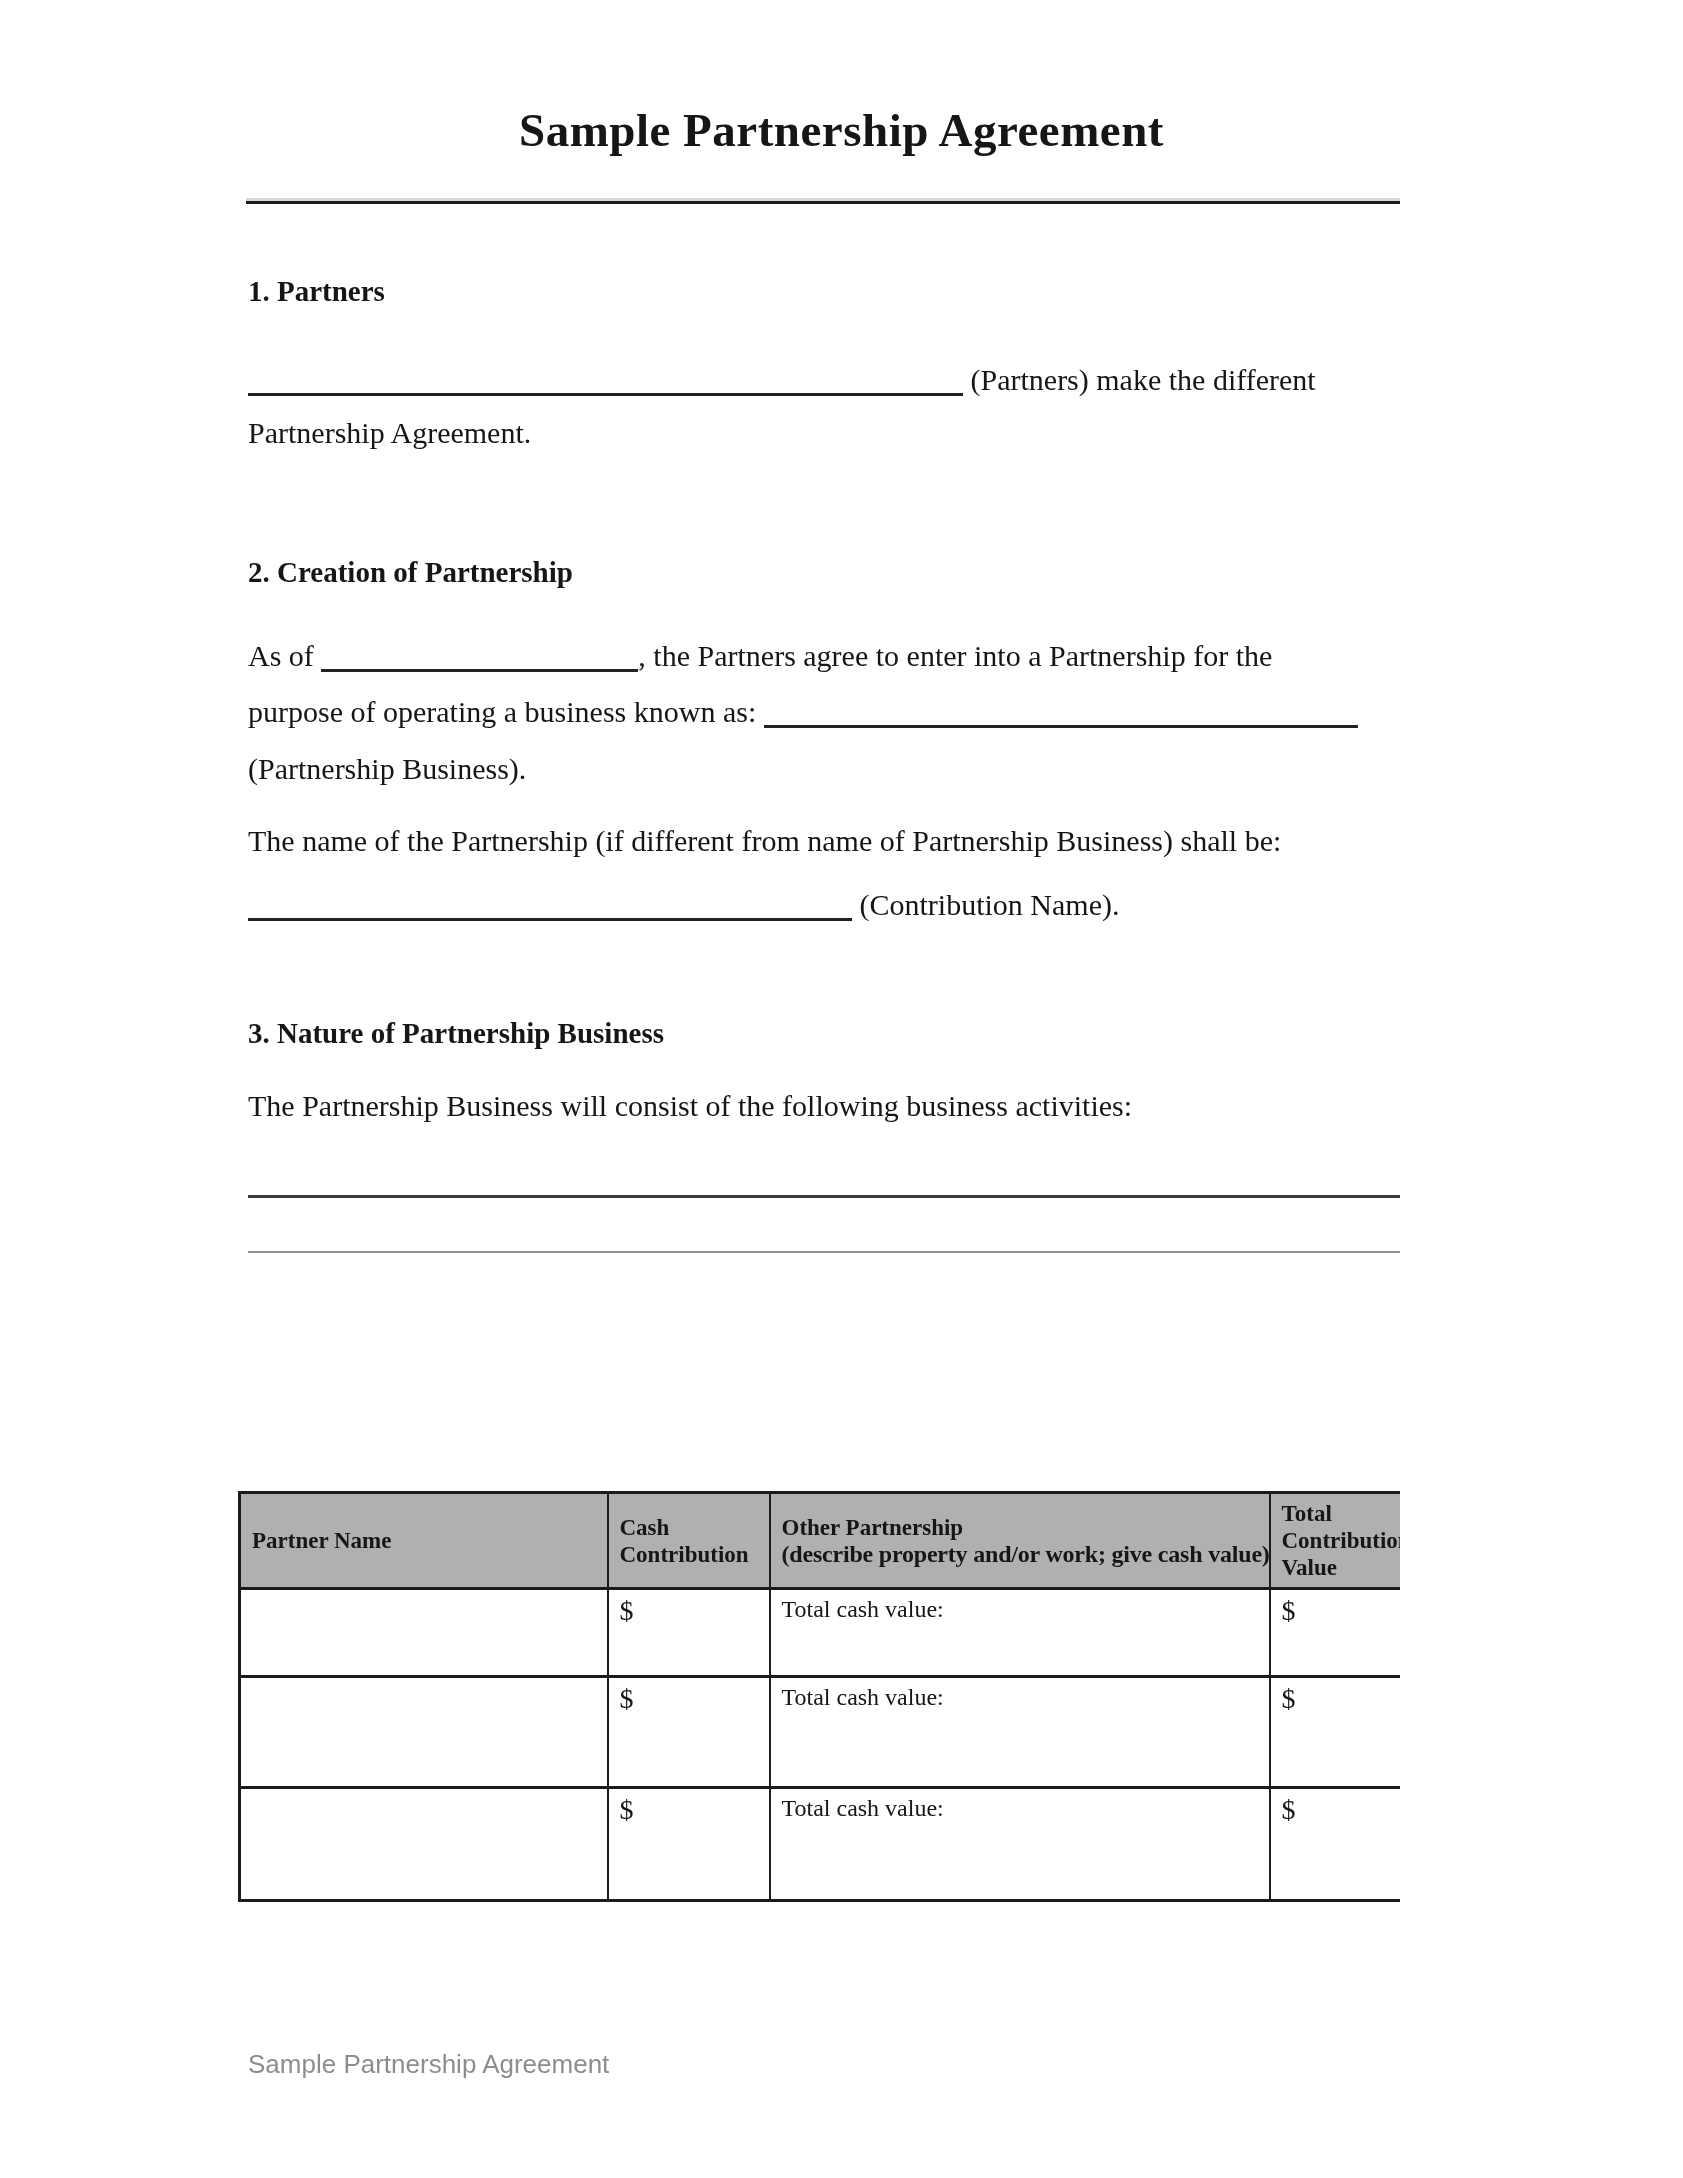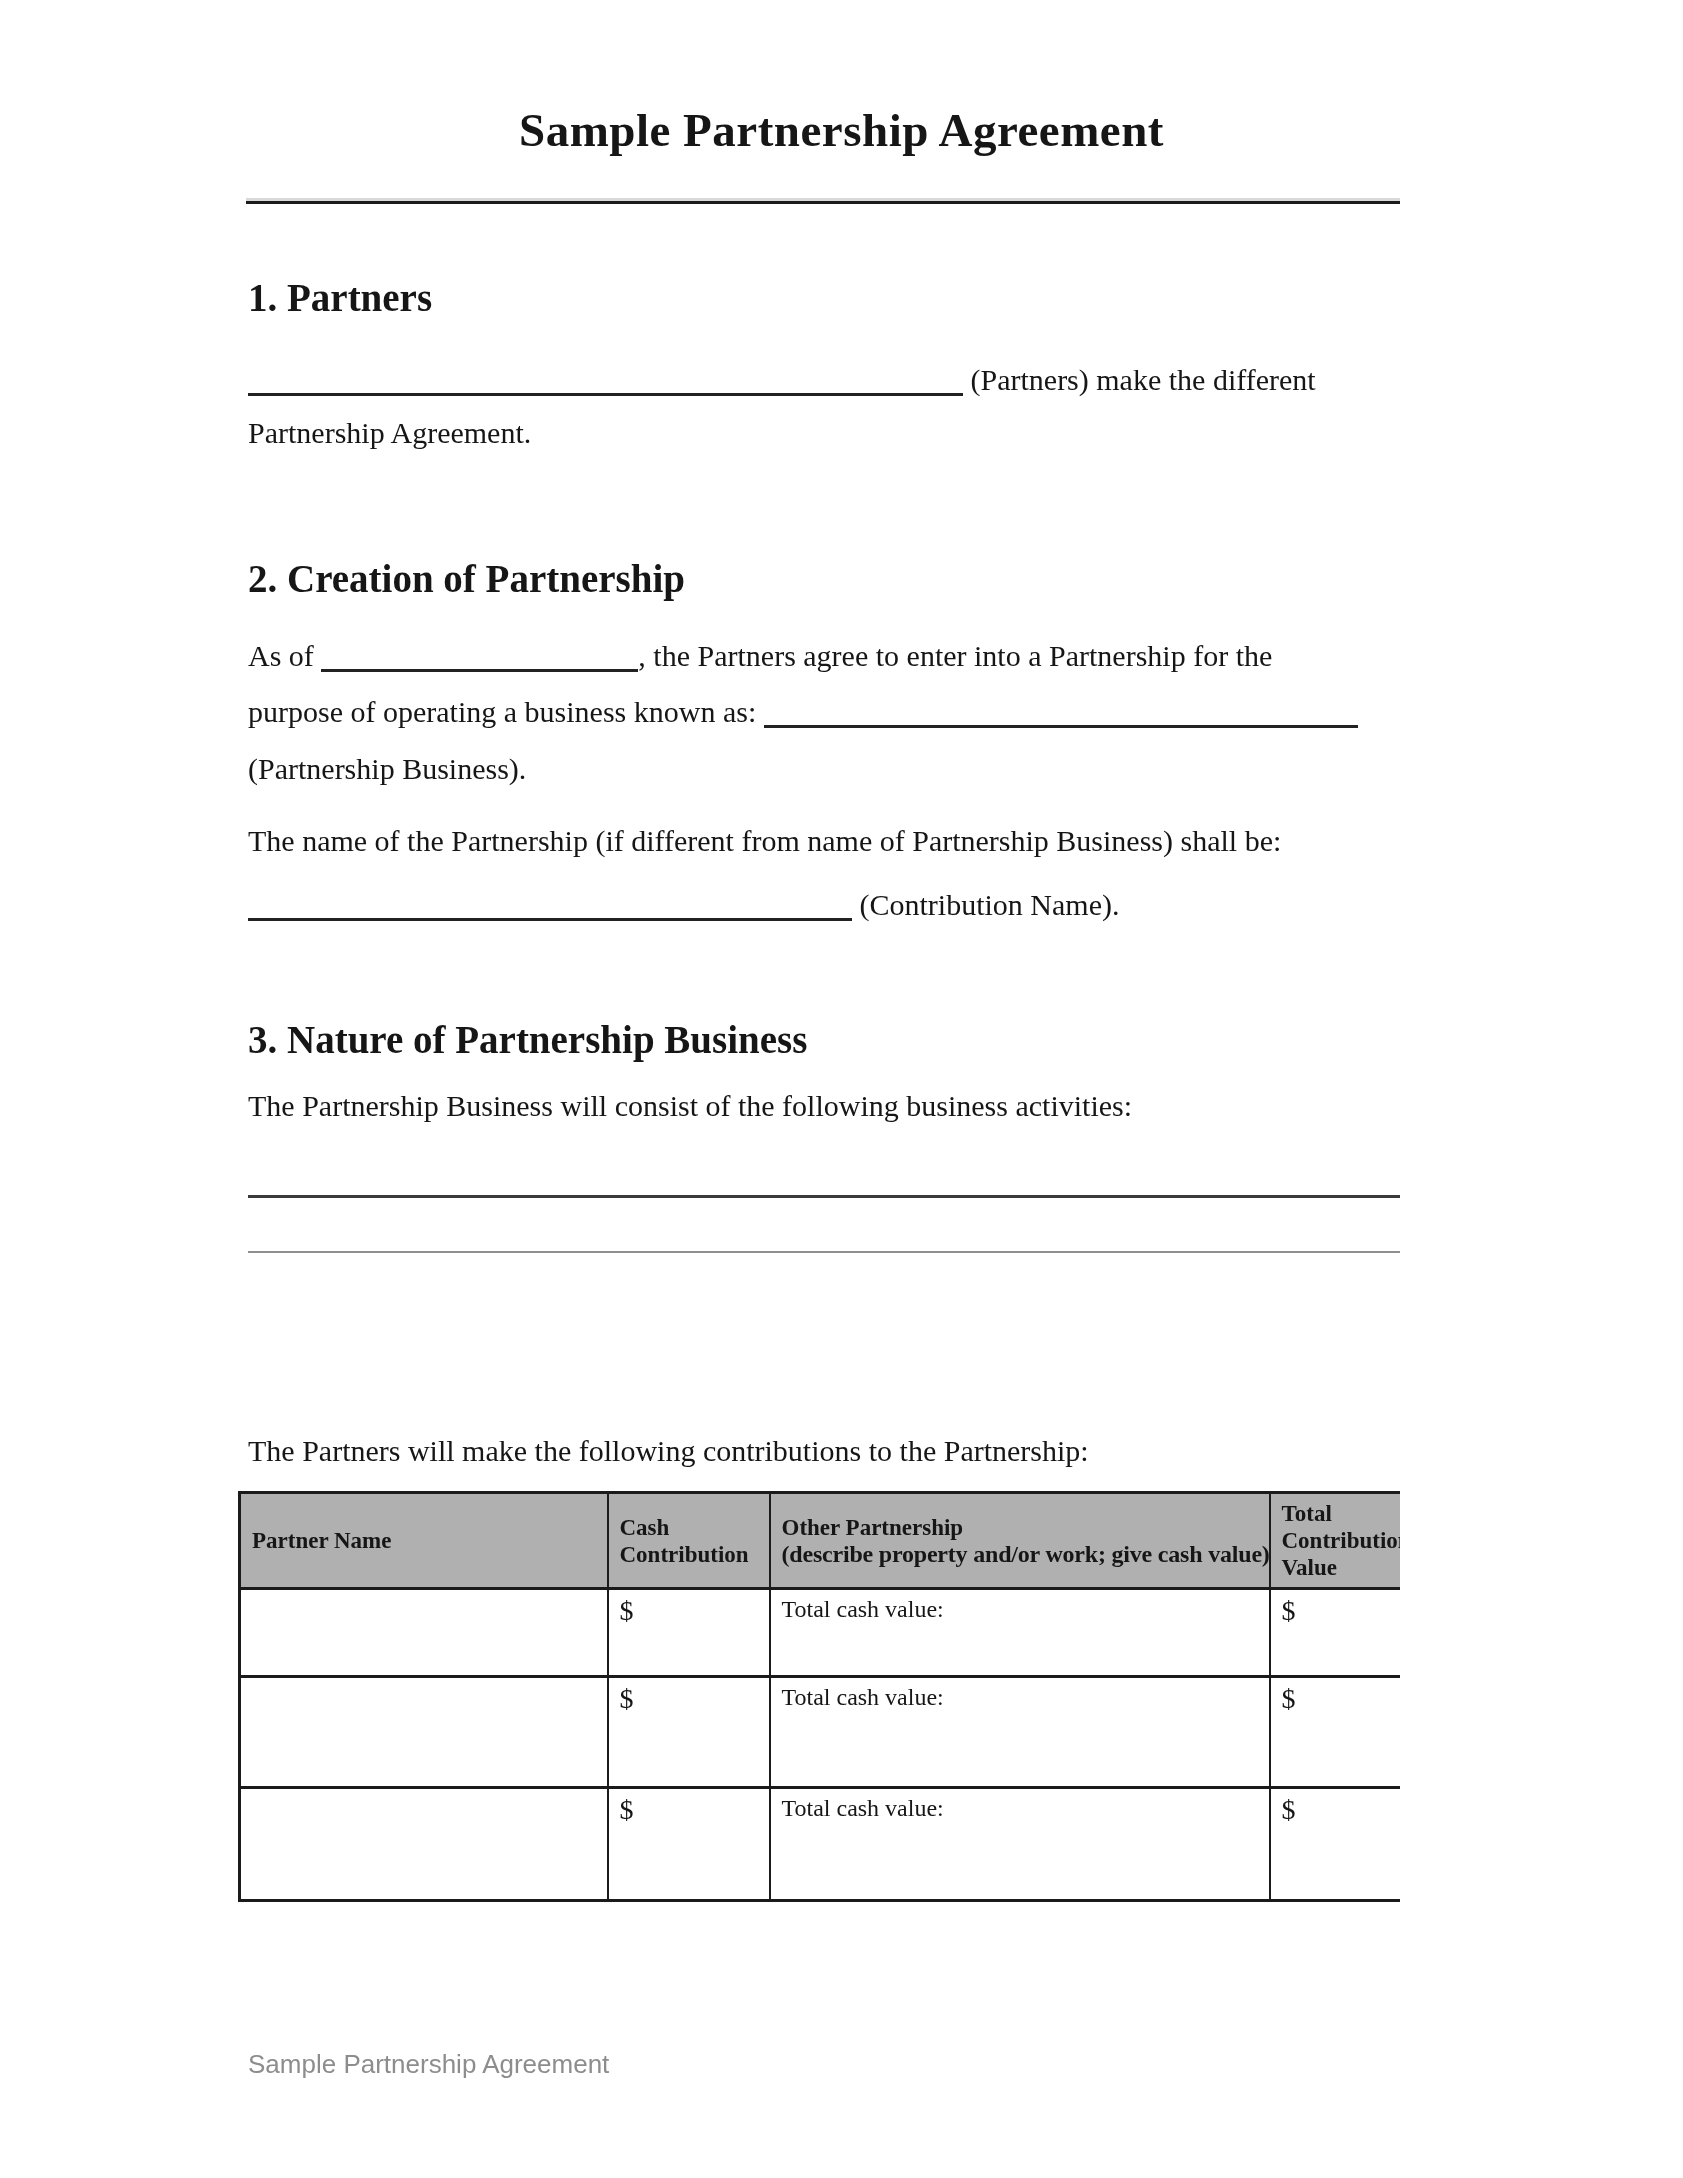--- a/index.html
+++ b/index.html
@@ -11,21 +11,21 @@
   }
   .abs { position:absolute; }
   .title {
     top:103px; left:0; width:1683px; text-align:center;
     font-size:47px; font-weight:bold; letter-spacing:0.5px;
   }
   .title-rule {
     top:201px; left:246px; width:1192px; height:3px; background:#1c1c1c;
     box-shadow:0 -3px 0 rgba(160,160,160,.40);
   }
-  .h { font-size:39px; font-weight:bold; white-space:nowrap; }
+  .h { font-size:29px; font-weight:bold; white-space:nowrap; }
   .line { font-size:30px; line-height:50px; white-space:nowrap; }
   .blank {
     display:inline-block; height:0; border-bottom:3px solid #222222;
     vertical-align:-6px;
   }
   .wrule { height:0; border-top:3px solid #3a3a3a; }
   .wrule.light { border-top:2px solid #8f8f8f; }
 
   table.contrib {
     position:absolute; top:1491px; left:238px; width:1210px;
@@ -75,21 +75,20 @@
   <div class="abs line" style="top:687px; left:248px;"><span>purpose of operating a business known as:</span> <span class="blank" style="width:594px;"></span></div>
   <div class="abs line" style="top:744px; left:248px;">(Partnership Business).</div>
   <div class="abs line" style="top:816px; left:248px;">The name of the Partnership (if different from name of Partnership Business) shall be:</div>
   <div class="abs line" style="top:880px; left:248px;"><span class="blank" style="width:604px;"></span> <span>(Contribution Name).</span></div>
 
   <div class="abs h" style="top:1017px; left:248px;">3. Nature of Partnership Business</div>
   <div class="abs line" style="top:1081px; left:248px;">The Partnership Business will consist of the following business activities:</div>
   <div class="abs wrule" style="top:1195px; left:248px; width:1188px;"></div>
   <div class="abs wrule light" style="top:1251px; left:248px; width:1188px;"></div>
 
-  <div class="abs line" style="top:1426px; left:248px;">The Partners will make the following contributions to the Partnership:</div>
 
   <table class="contrib">
     <colgroup>
       <col style="width:368px;">
         <col style="width:162px;">
         <col style="width:500px;">
         <col style="width:179px;">
     </colgroup>
     <thead>
       <tr>

